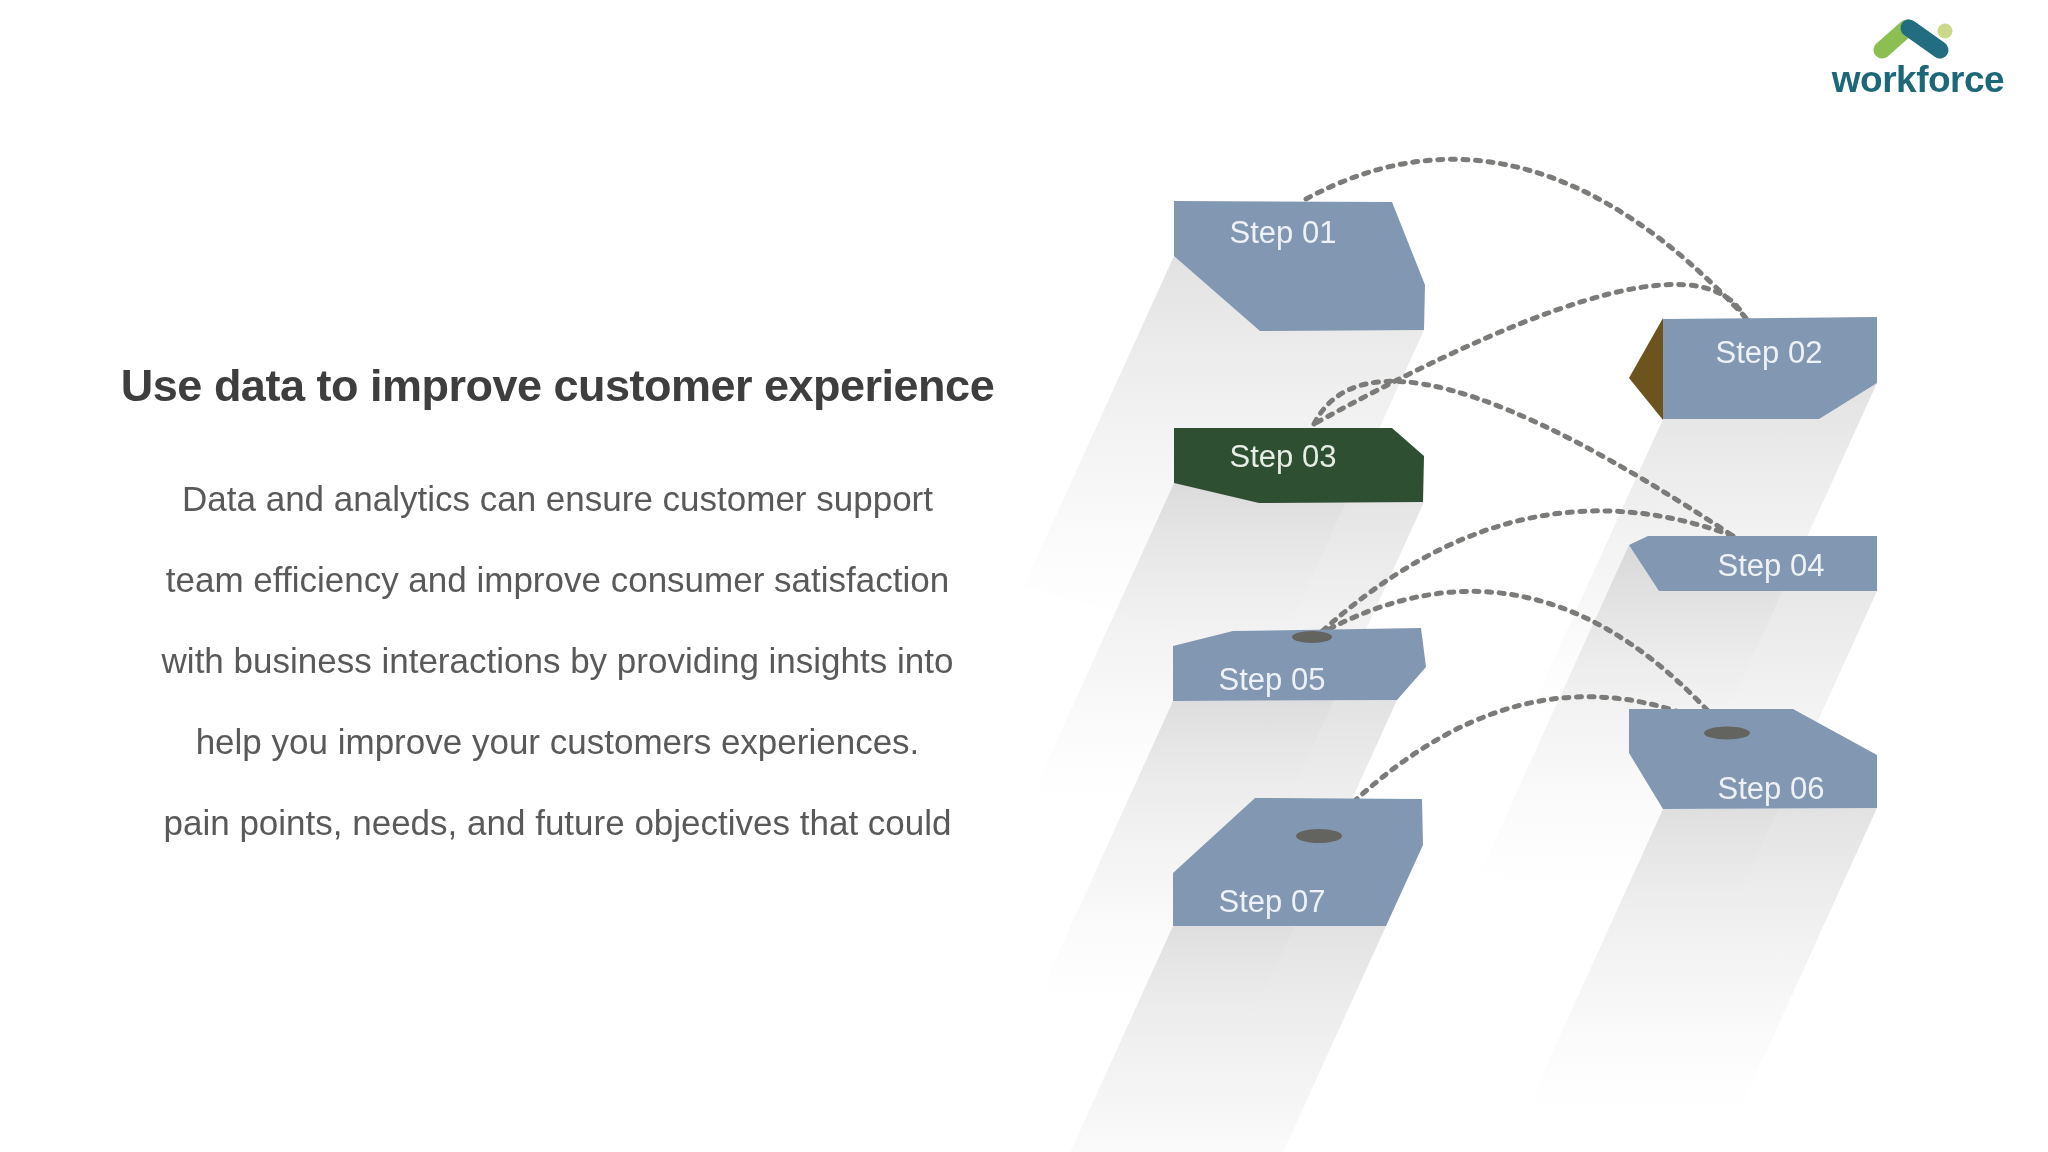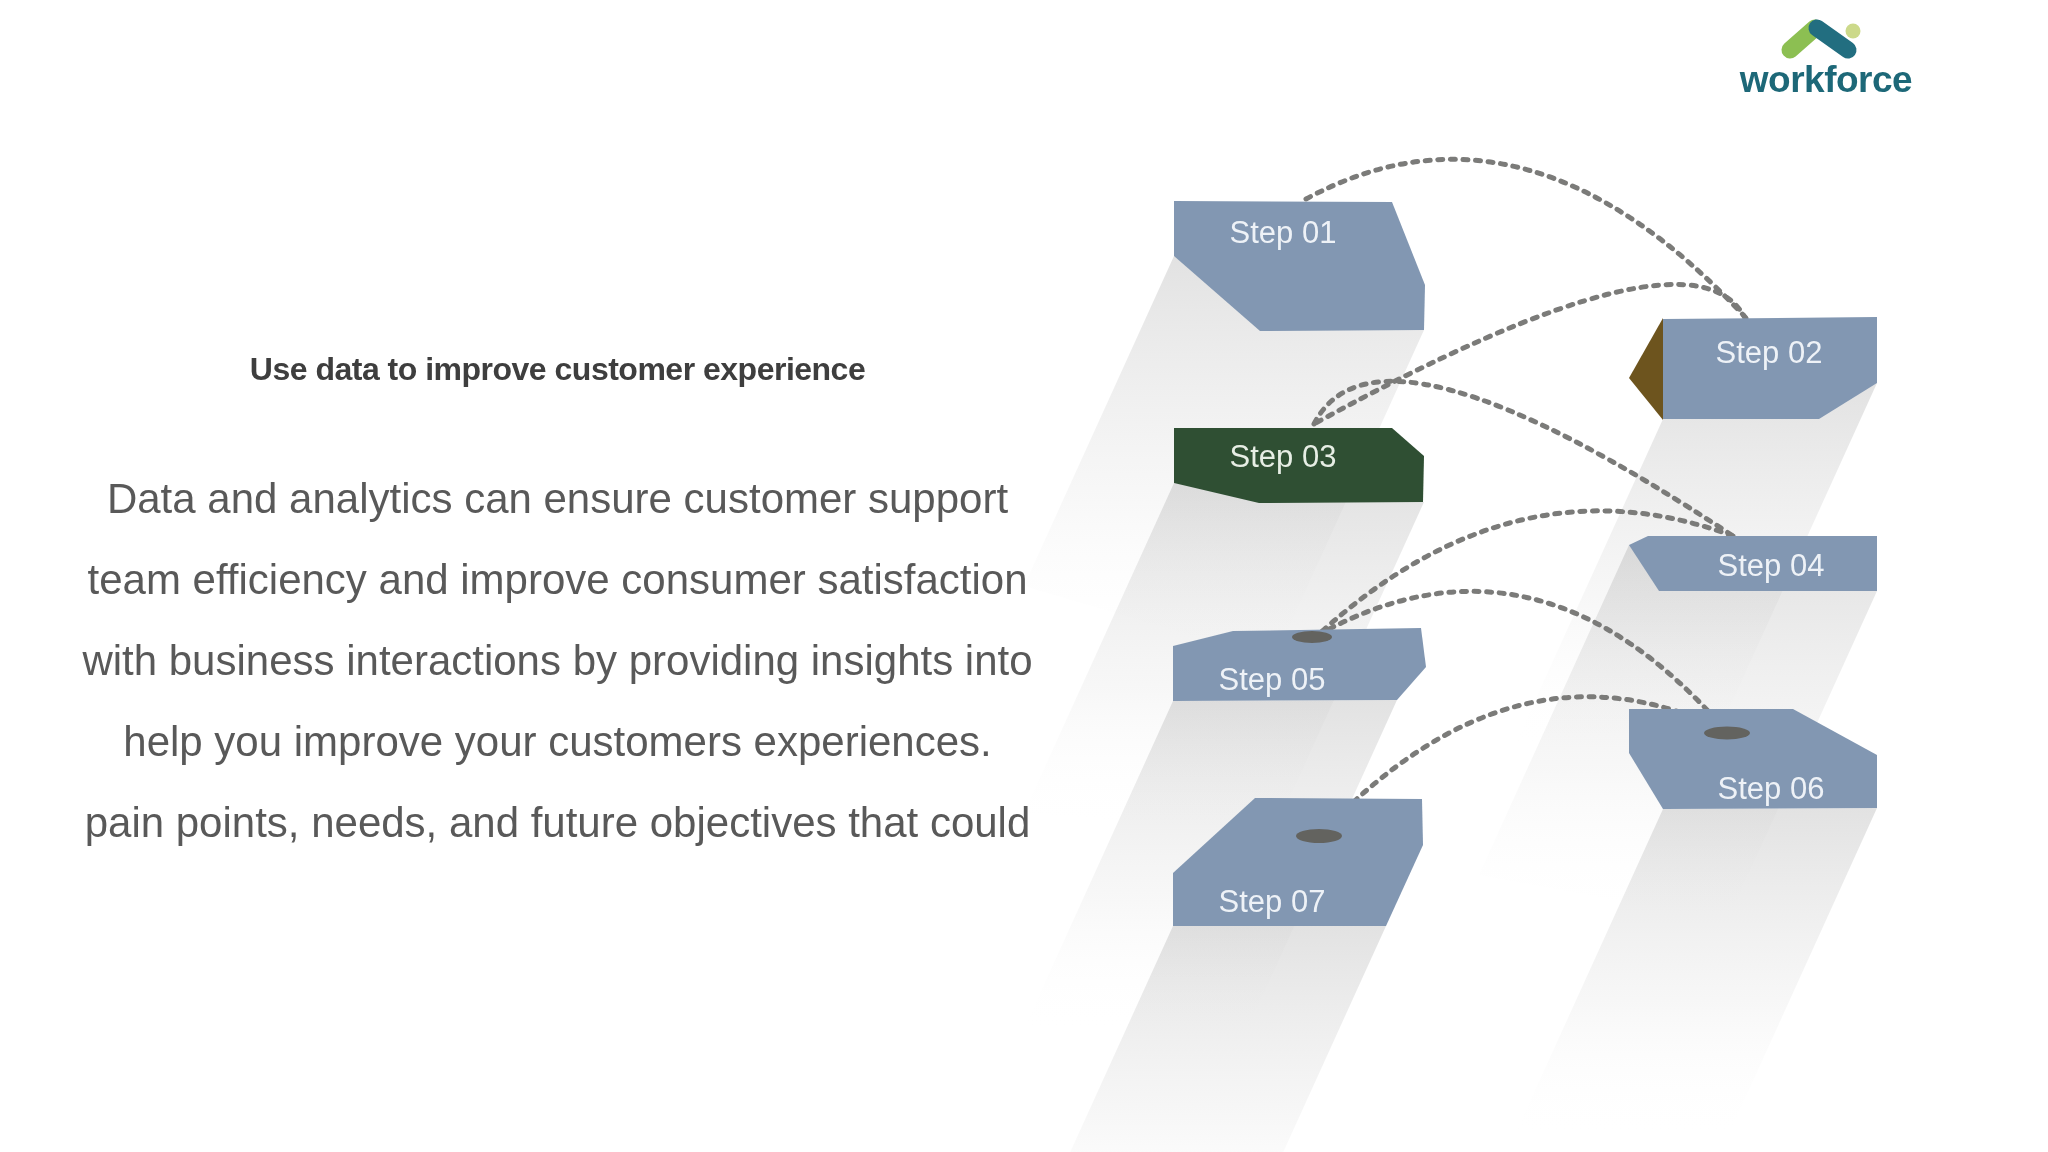--- a/index.html
+++ b/index.html
@@ -3,33 +3,33 @@
 <meta charset="utf-8">
 <style>
   html,body{margin:0;padding:0;background:#ffffff;}
   body{width:2048px;height:1152px;position:relative;overflow:hidden;
        font-family:"Liberation Sans", sans-serif;}
   .slide{position:absolute;inset:0;background:#ffffff;}
 
   
   .text-col{position:absolute;left:75px;top:0;width:965px;}
   .title{position:absolute;left:0;top:330px;width:965px;text-align:center;
-         font-size:32px;font-weight:700;color:#3e3e3e;letter-spacing:-0.5px;
+         font-size:45px;font-weight:700;color:#3e3e3e;letter-spacing:-0.5px;
          white-space:nowrap;}
   .para{position:absolute;left:0;top:458px;width:965px;color:#595959;
-        font-size:42px;font-weight:400;}
+        font-size:35px;font-weight:400;}
   .para .body-line{height:81px;line-height:81px;text-align:center;white-space:nowrap;}
 
   
   svg.diagram{position:absolute;left:0;top:0;width:2048px;height:1152px;}
   .step-label{font-family:"Liberation Sans", sans-serif;font-size:31px;
               font-weight:400;}
 
   
-  .logo{position:absolute;left:1720px;top:12px;width:212px;height:92px;}
+  .logo{position:absolute;left:1812px;top:12px;width:212px;height:92px;}
   .logo-text{font-family:"Liberation Sans", sans-serif;font-weight:700;
              font-size:37px;letter-spacing:-0.5px;}
 </style>
 </head>
 <body>
 
 <div class="slide">
 
   <svg class="diagram" viewBox="0 0 2048 1152">
     <defs>

